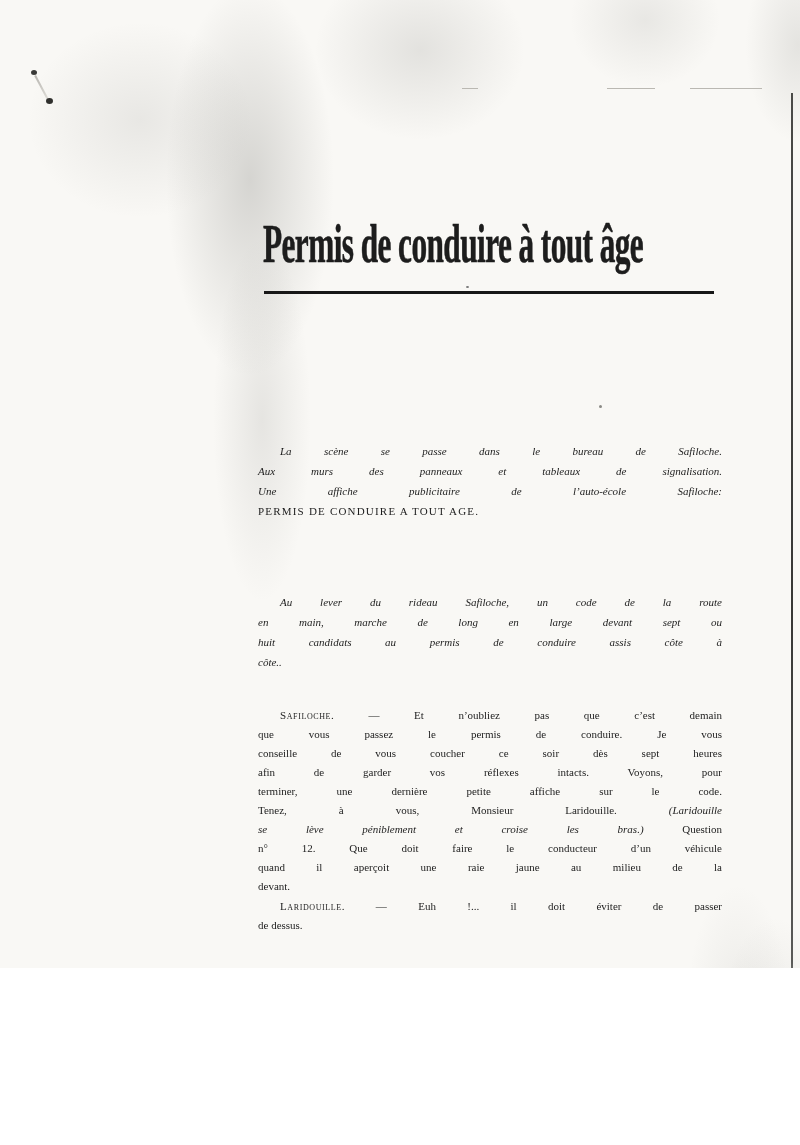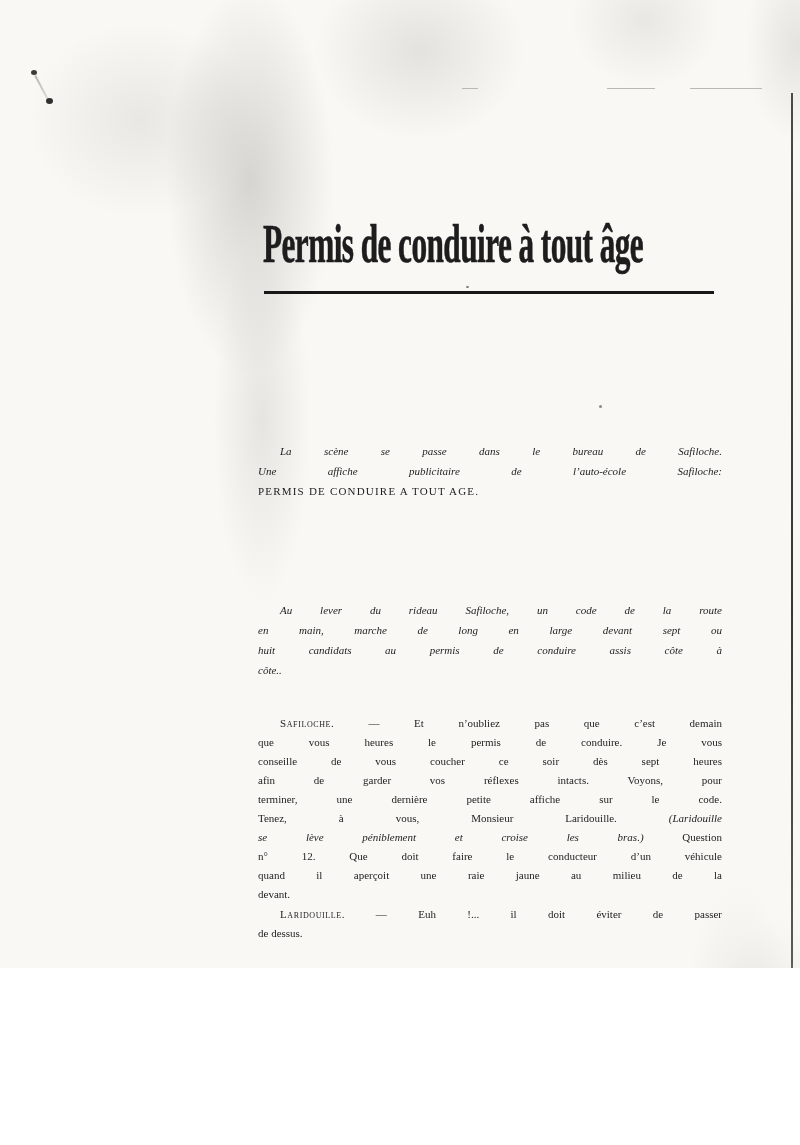--- a/index.html
+++ b/index.html
@@ -36,21 +36,21 @@
     background:#171717;
   }
   
   .text-column{position:absolute;left:258px;top:441px;width:464px;font-size:11px;}
   .para{text-align:justify;}
   .para .line{text-align:justify;text-align-last:justify;white-space:nowrap;}
   .para .line.last{text-align-last:left;}
   .para .line.indent{text-indent:22px;}
   .stage-direction .line{line-height:20px;height:20px;}
   .dialogue .line{line-height:19px;height:19px;}
-  .para-1{margin-top:99px;}
+  .para-1{margin-top:71px;}
   .para-2{margin-top:34px;}
   .para-3{margin-top:1px;}
   .seg-i{font-style:italic;}
   .seg-r{font-style:normal;}
   .seg-caps{font-style:normal;letter-spacing:1.2px;}
   .seg-sc{font-style:normal;font-variant:small-caps;letter-spacing:0.6px;}
   
   .scratch-line{
     position:absolute;left:36px;top:75px;width:30px;height:2px;
     background:linear-gradient(90deg,#b9b7b2,#e2e0db);
@@ -87,32 +87,33 @@
 
   <h1 class="title">Permis de conduire à tout âge</h1>
   <div class="title-rule"></div>
 
   <div class="speck-a"></div>
   <div class="speck-b"></div>
 
   <div class="text-column">
       <div class="para stage-direction para-0">
         <div class="line indent"><span class="seg-i">La scène se passe dans le bureau de Safiloche.</span></div>
+        <div class="line"><span class="seg-i">Aux murs des panneaux et tableaux de signalisation.</span></div>
         <div class="line"><span class="seg-i">Une affiche publicitaire de l’auto-école Safiloche:</span></div>
         <div class="line last"><span class="seg-caps">PERMIS DE CONDUIRE A TOUT AGE.</span></div>
       </div>
       <div class="para stage-direction para-1">
         <div class="line indent"><span class="seg-i">Au lever du rideau Safiloche, un code de la route</span></div>
         <div class="line"><span class="seg-i">en main, marche de long en large devant sept ou</span></div>
         <div class="line"><span class="seg-i">huit candidats au permis de conduire assis côte à</span></div>
         <div class="line last"><span class="seg-i">côte..</span></div>
       </div>
       <div class="para dialogue para-2">
         <div class="line indent"><span class="seg-sc">Safiloche</span><span class="seg-r">. — Et n’oubliez pas que c’est demain</span></div>
-        <div class="line"><span class="seg-r">que vous heures le permis de conduire. Je vous</span></div>
+        <div class="line"><span class="seg-r">que vous passez le permis de conduire. Je vous</span></div>
         <div class="line"><span class="seg-r">conseille de vous coucher ce soir dès sept heures</span></div>
         <div class="line"><span class="seg-r">afin de garder vos réflexes intacts. Voyons, pour</span></div>
         <div class="line"><span class="seg-r">terminer, une dernière petite affiche sur le code.</span></div>
         <div class="line"><span class="seg-r">Tenez, à vous, Monsieur Laridouille. </span><span class="seg-i">(Laridouille</span></div>
         <div class="line"><span class="seg-i">se lève péniblement et croise les bras.)</span><span class="seg-r"> Question</span></div>
         <div class="line"><span class="seg-r">n° 12. Que doit faire le conducteur d’un véhicule</span></div>
         <div class="line"><span class="seg-r">quand il aperçoit une raie jaune au milieu de la</span></div>
         <div class="line last"><span class="seg-r">devant.</span></div>
       </div>
       <div class="para dialogue para-3">

